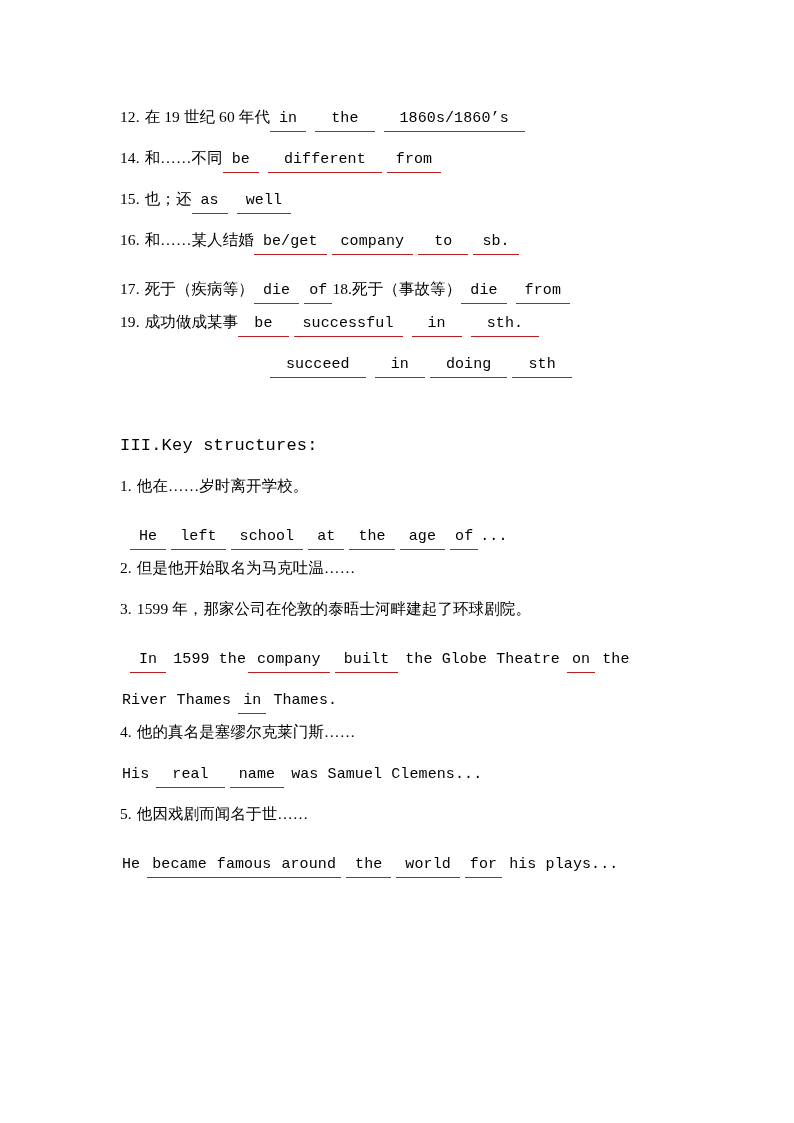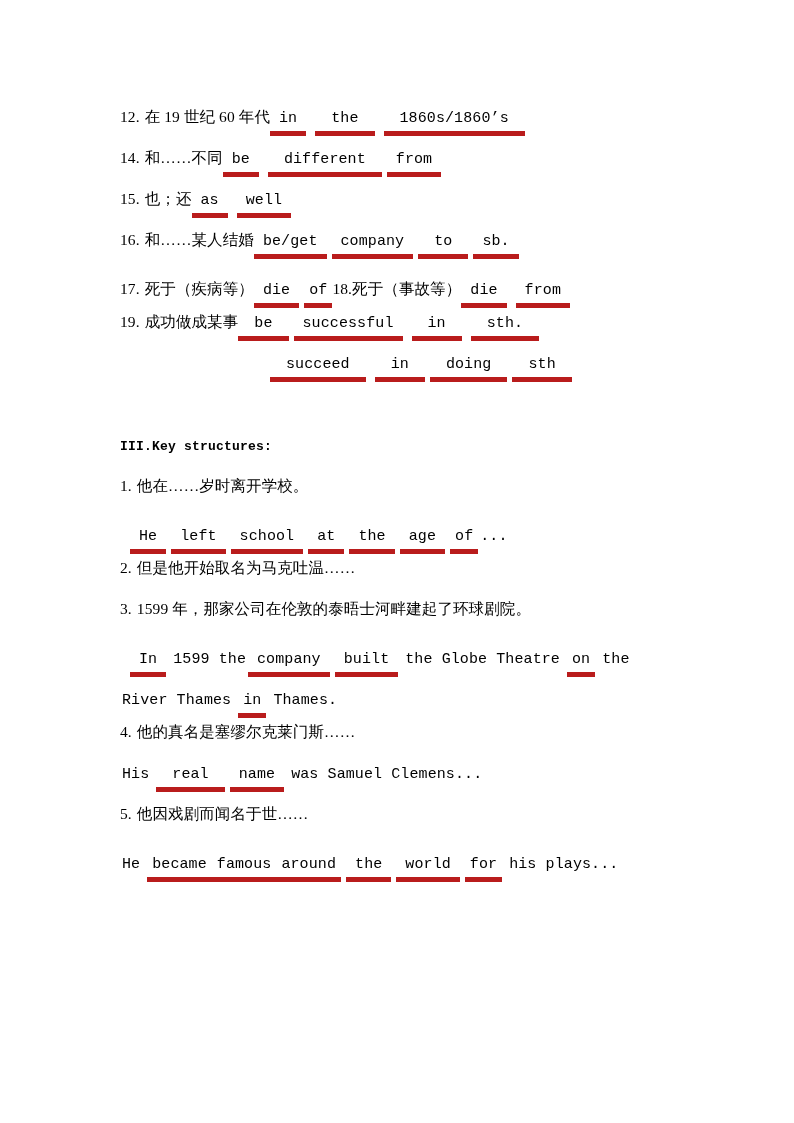--- a/index.html
+++ b/index.html
@@ -35,21 +35,21 @@
   }
   
   .cn {
     font-family: "Liberation Serif", "DejaVu Serif", serif;
     font-size: 15.5px;
   }
   
   .blank {
     font-family: "Liberation Mono", "DejaVu Sans Mono", monospace;
     font-size: 15px;
-    border-bottom: 5px solid #b91c1c;
+    border-bottom: 1px solid #b91c1c;
     padding: 0 9px 1px 9px;
     display: inline-block;
     line-height: 22px;
     vertical-align: baseline;
   }
   .blank.tight {
     padding: 0 5px 1px 5px;
     margin-top: 20px;
   }
   .blank.wide {
@@ -62,22 +62,22 @@
     padding: 0 2px;
     display: inline-block;
     line-height: 22px;
   }
   .sp { display: inline-block; width: 9px; }
   .sp-sm { display: inline-block; width: 5px; }
   .sp-lg { display: inline-block; width: 20px; }
 
   .section-heading {
     font-family: "Liberation Mono", "DejaVu Sans Mono", monospace;
-    font-weight: bold;
-    font-size: 13px;
+    font-weight: normal;
+    font-size: 17px;
     letter-spacing: 0.2px;
   }
   .indent-1 { padding-left: 10px; }
   .indent-2 { padding-left: 150px; }
 </style>
 </head>
 <body>
 
 <div class="page">
   <div class="body-area">

